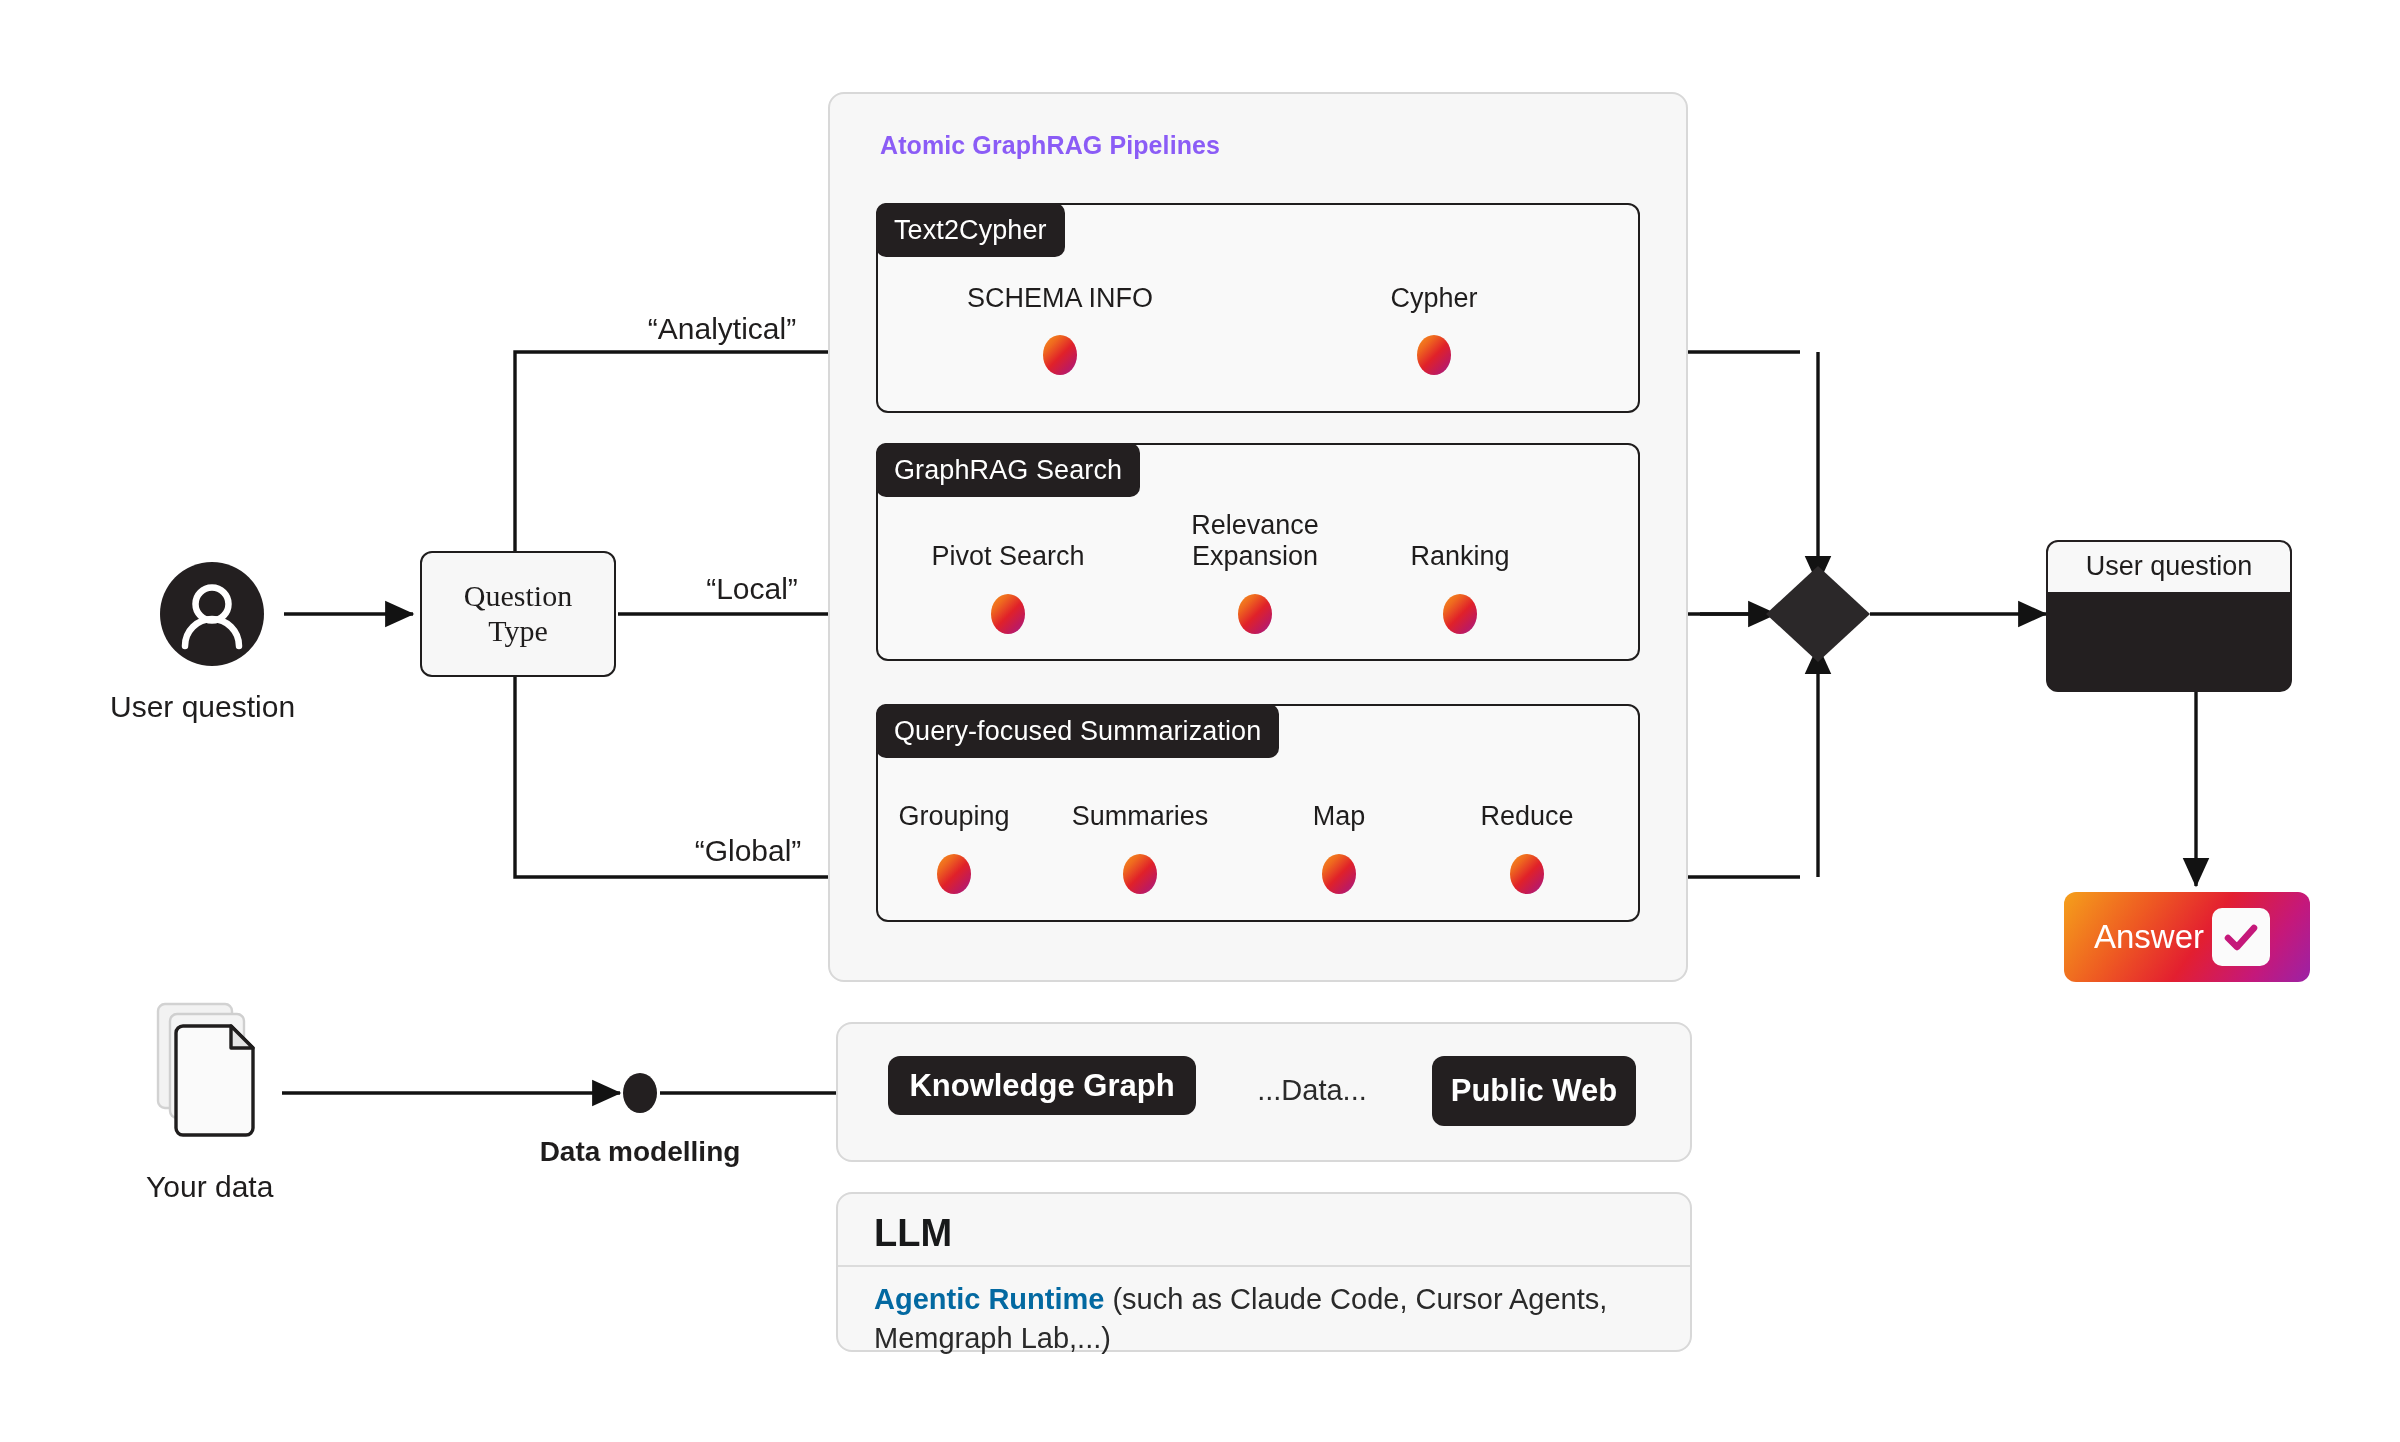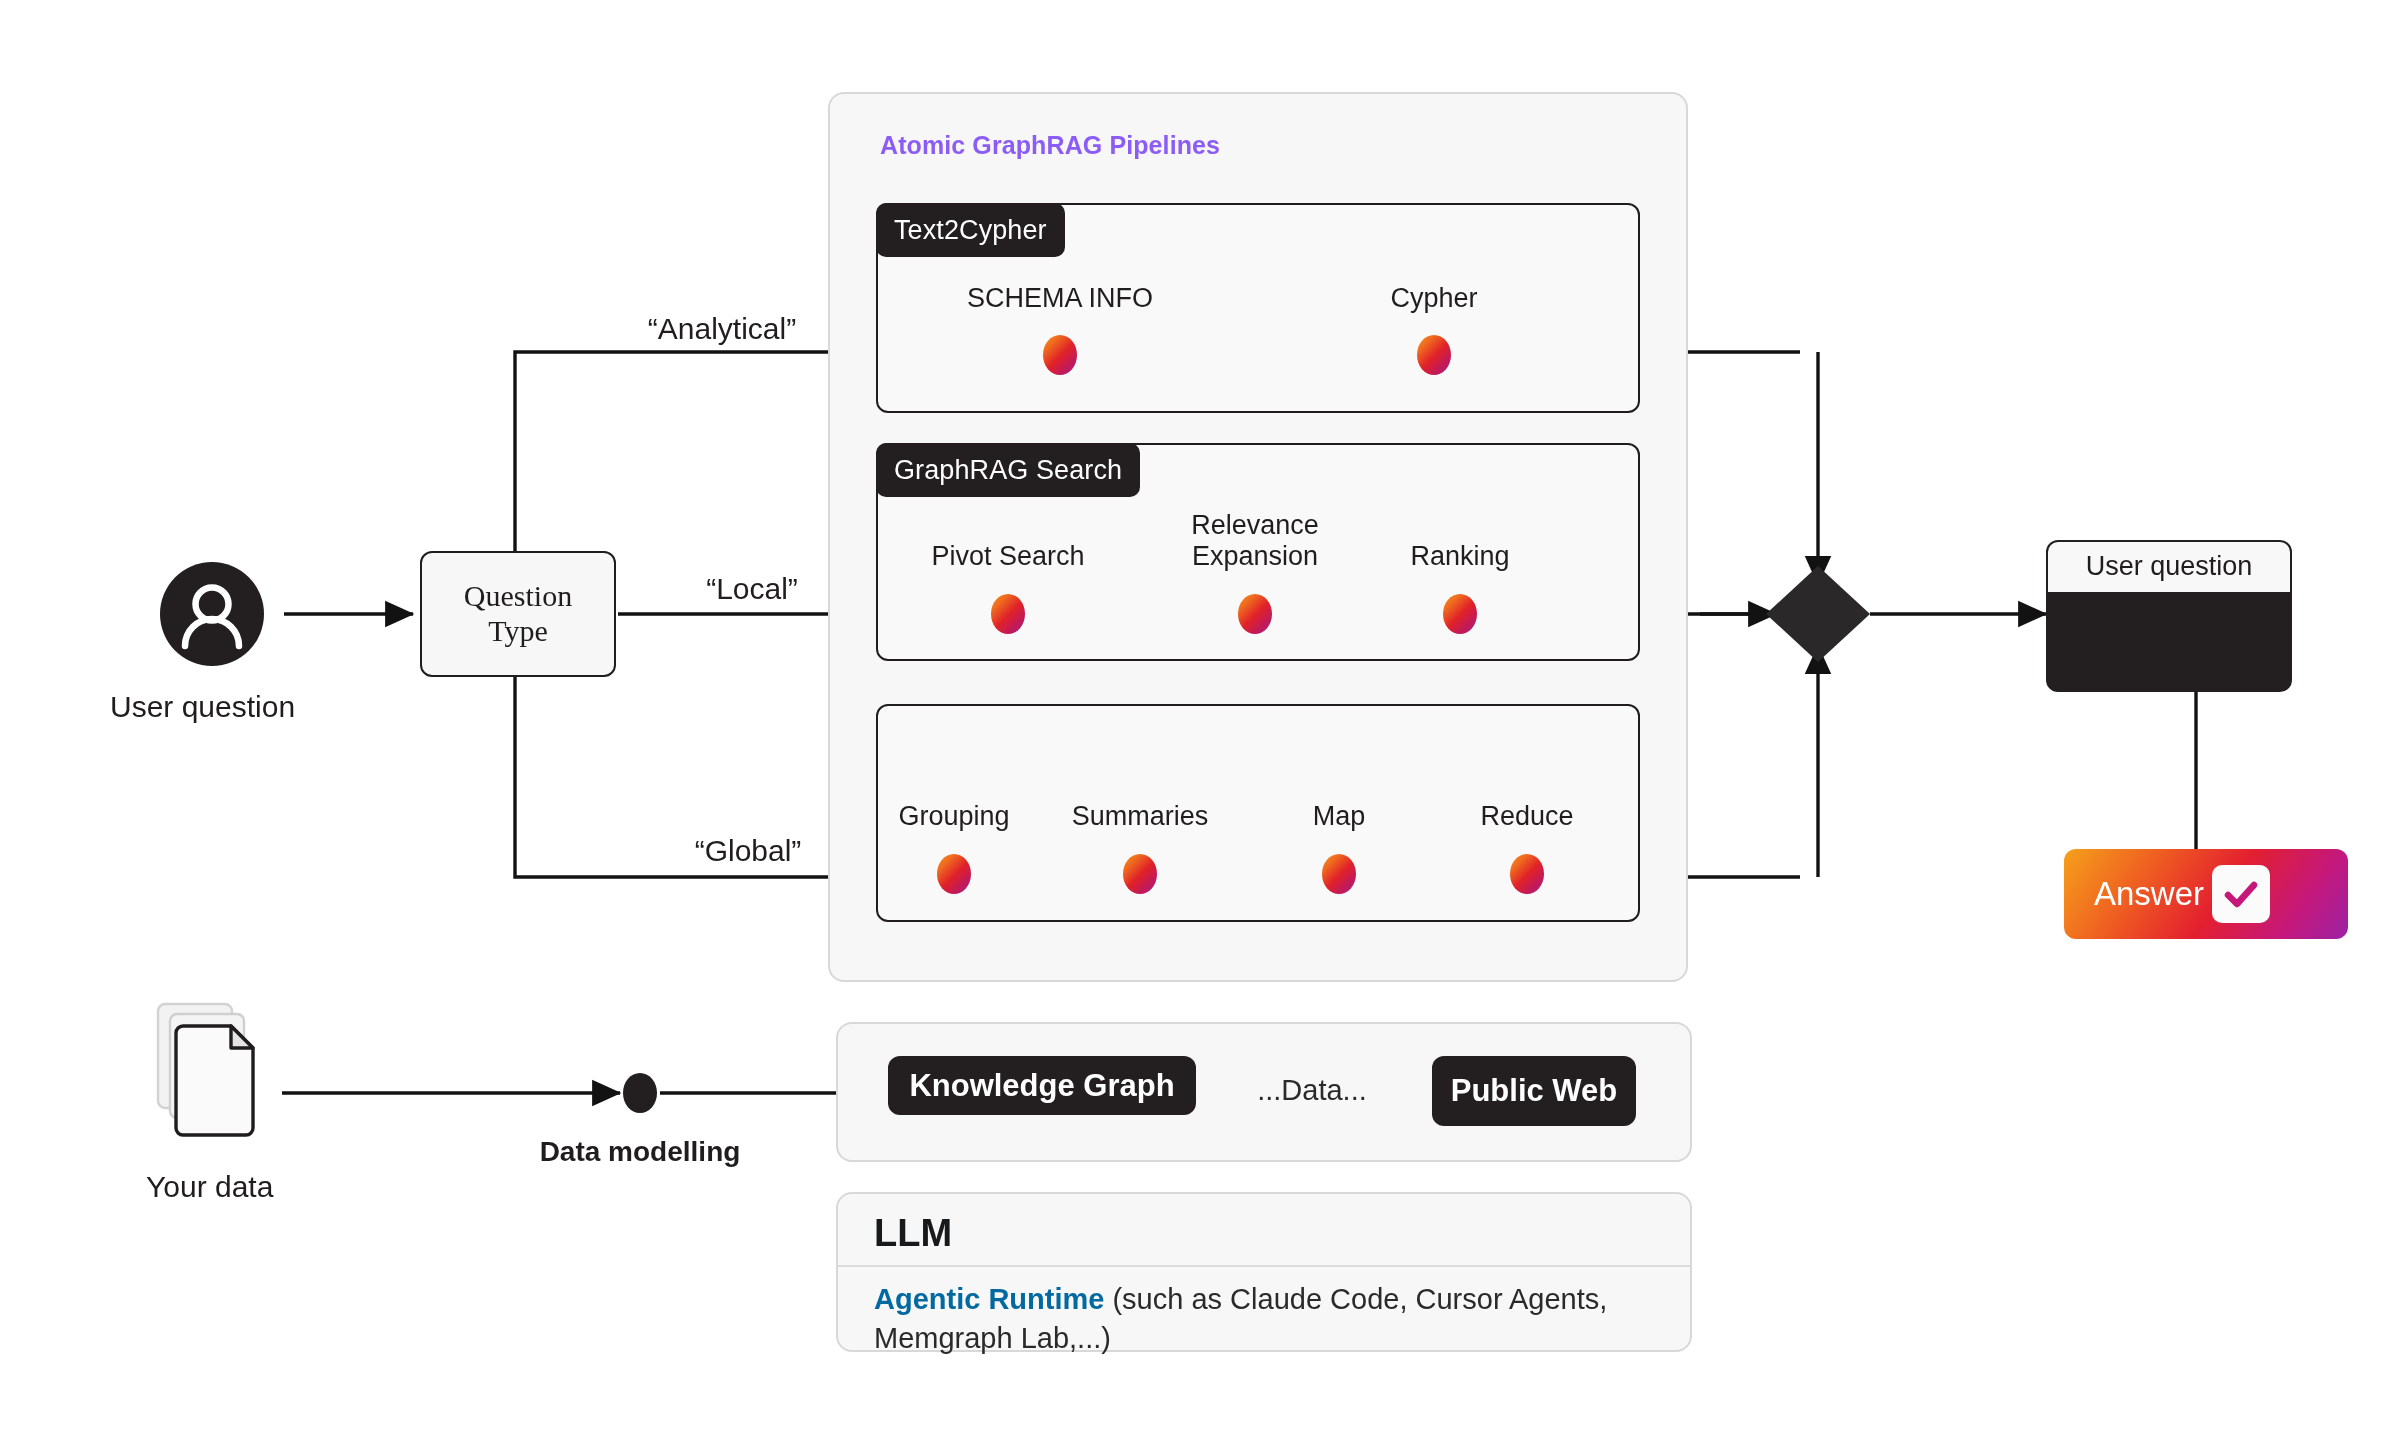--- a/index.html
+++ b/index.html
@@ -146,34 +146,35 @@
   <div class="chip" style="left:876px;top:443px;height:54px;">GraphRAG Search</div>
   <div class="steplabel" style="left:1008px;top:541px;">Pivot Search</div>
   <div class="steplabel" style="left:1255px;top:510px;">Relevance
 Expansion</div>
   <div class="steplabel" style="left:1460px;top:541px;">Ranking</div>
   <div class="node" style="left:1008px;top:614px;"></div>
   <div class="node" style="left:1255px;top:614px;"></div>
   <div class="node" style="left:1460px;top:614px;"></div>
 
   <div class="subpanel" style="left:876px;top:704px;width:764px;height:218px;"></div>
+  <div class="chip" style="left:876px;top:704px;height:54px;">Query-focused Summarization</div>
   <div class="steplabel" style="left:954px;top:801px;">Grouping</div>
   <div class="steplabel" style="left:1140px;top:801px;">Summaries</div>
   <div class="steplabel" style="left:1339px;top:801px;">Map</div>
   <div class="steplabel" style="left:1527px;top:801px;">Reduce</div>
   <div class="node" style="left:954px;top:874px;"></div>
   <div class="node" style="left:1140px;top:874px;"></div>
   <div class="node" style="left:1339px;top:874px;"></div>
   <div class="node" style="left:1527px;top:874px;"></div>
 
   <div class="ctxbox" style="left:2046px;top:540px;width:246px;height:152px;">
     <div class="top">User question</div>
   </div>
 
-  <div class="answer" style="left:2064px;top:849px;width:284px;height:90px;gap:8px;">
+  <div class="answer" style="left:2064px;top:892px;width:246px;height:90px;gap:8px;">
     <span class="lbl">Answer</span>
     <span class="checkbox">
       <svg width="42" height="42" viewBox="0 0 42 42">
         <path d="M8,22 L17,31 L34,12" fill="none" stroke="#c5187a" stroke-width="6.5" stroke-linecap="round" stroke-linejoin="round"></path>
       </svg>
     </span>
   </div>
 
   <div class="docstack" style="left:142px;top:1000px;">
     <svg width="124" height="140" viewBox="0 0 124 140">

